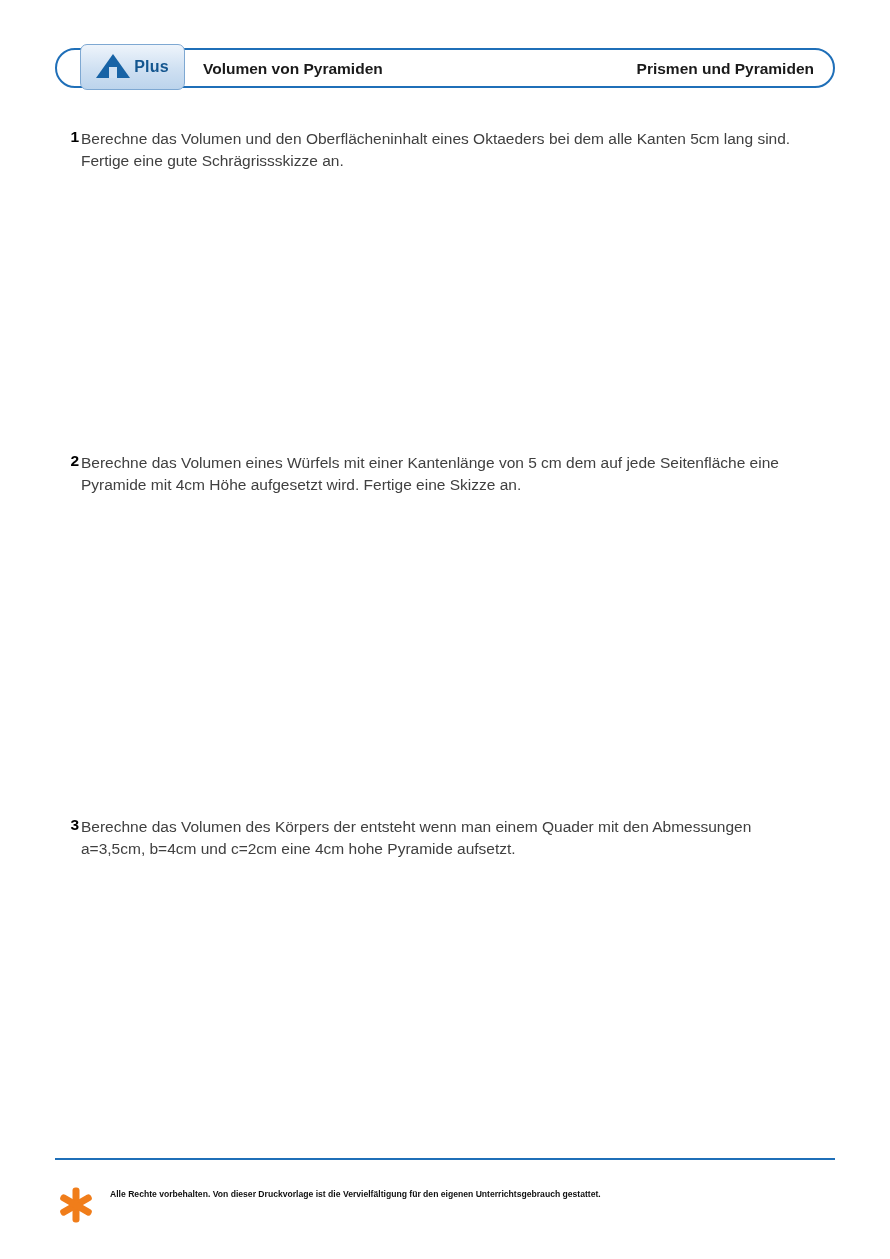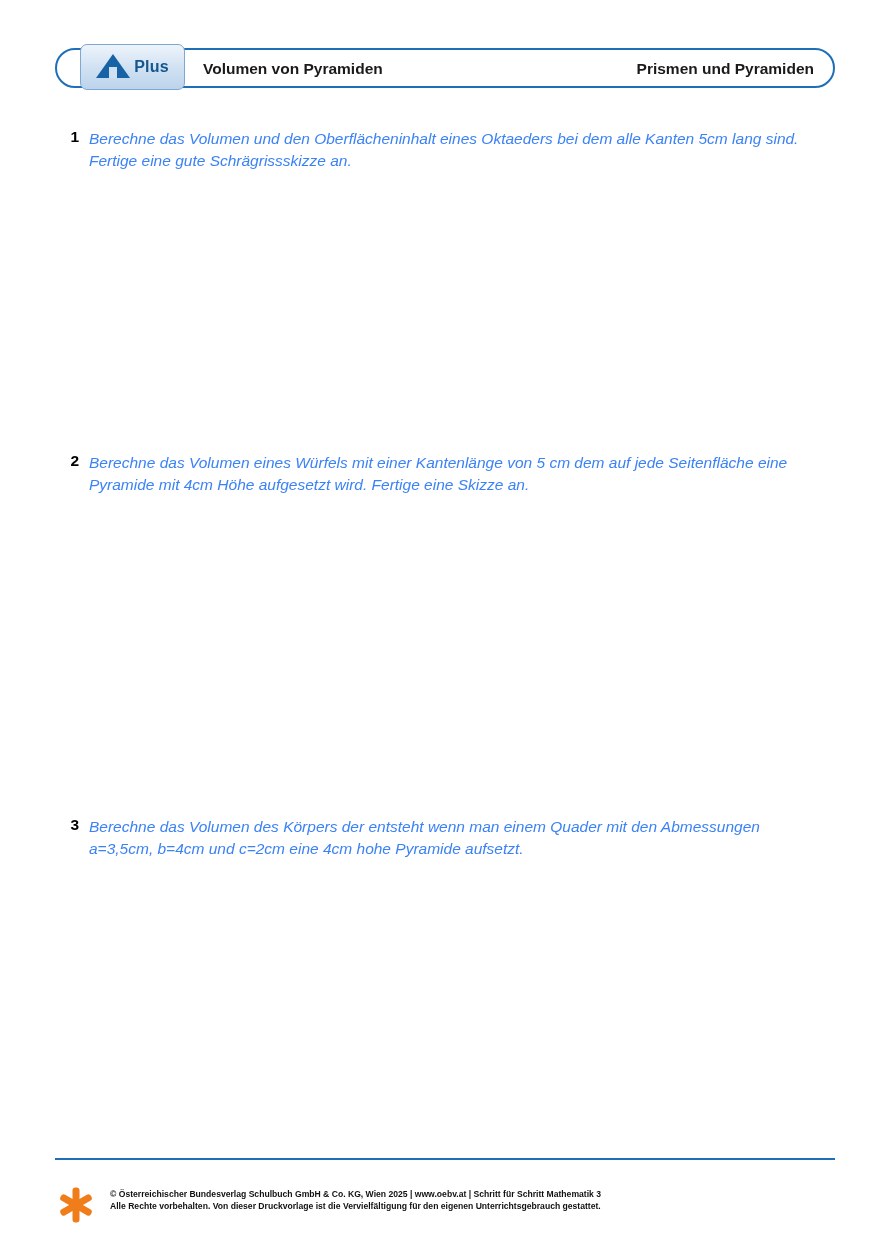--- a/index.html
+++ b/index.html
@@ -109,26 +109,25 @@
     position: absolute;
     left: 0;
     top: 0;
     width: 22px;
     text-align: right;
     font-size: 15.5px;
     font-weight: bold;
     color: #000;
   }
   .task-text {
-    margin-left: 32px;
+    margin-left: 24px;
     font-size: 15.5px;
     line-height: 1.42;
-    color: #3b82f6;
+    color: #404040;
     white-space: pre-line;
-    font-style: italic;
   }
 
   #task-1 { top: 128px; }
   #task-2 { top: 452px; }
   #task-3 { top: 816px; }
 
   
   .footer-rule {
     position: absolute;
     left: 55px;
@@ -194,17 +193,16 @@
 
   <svg class="footer-star" viewBox="0 0 38 38">
     <g fill="#f07d1a">
       <rect x="15.5" y="1.5" width="7" height="35" rx="3"></rect>
       <rect x="15.5" y="1.5" width="7" height="35" rx="3" transform="rotate(60 19 19)"></rect>
       <rect x="15.5" y="1.5" width="7" height="35" rx="3" transform="rotate(120 19 19)"></rect>
     </g>
   </svg>
 
   <div class="footer-text">
-    <div class="line1">© Österreichischer Bundesverlag Schulbuch GmbH &amp; Co. KG, Wien 2025 | www.oebv.at | Schritt für Schritt Mathematik 3</div>
     <div class="small">Alle Rechte vorbehalten. Von dieser Druckvorlage ist die Vervielfältigung für den eigenen Unterrichtsgebrauch gestattet.</div>
   </div>
 
 </div>
 
 </body></html>

